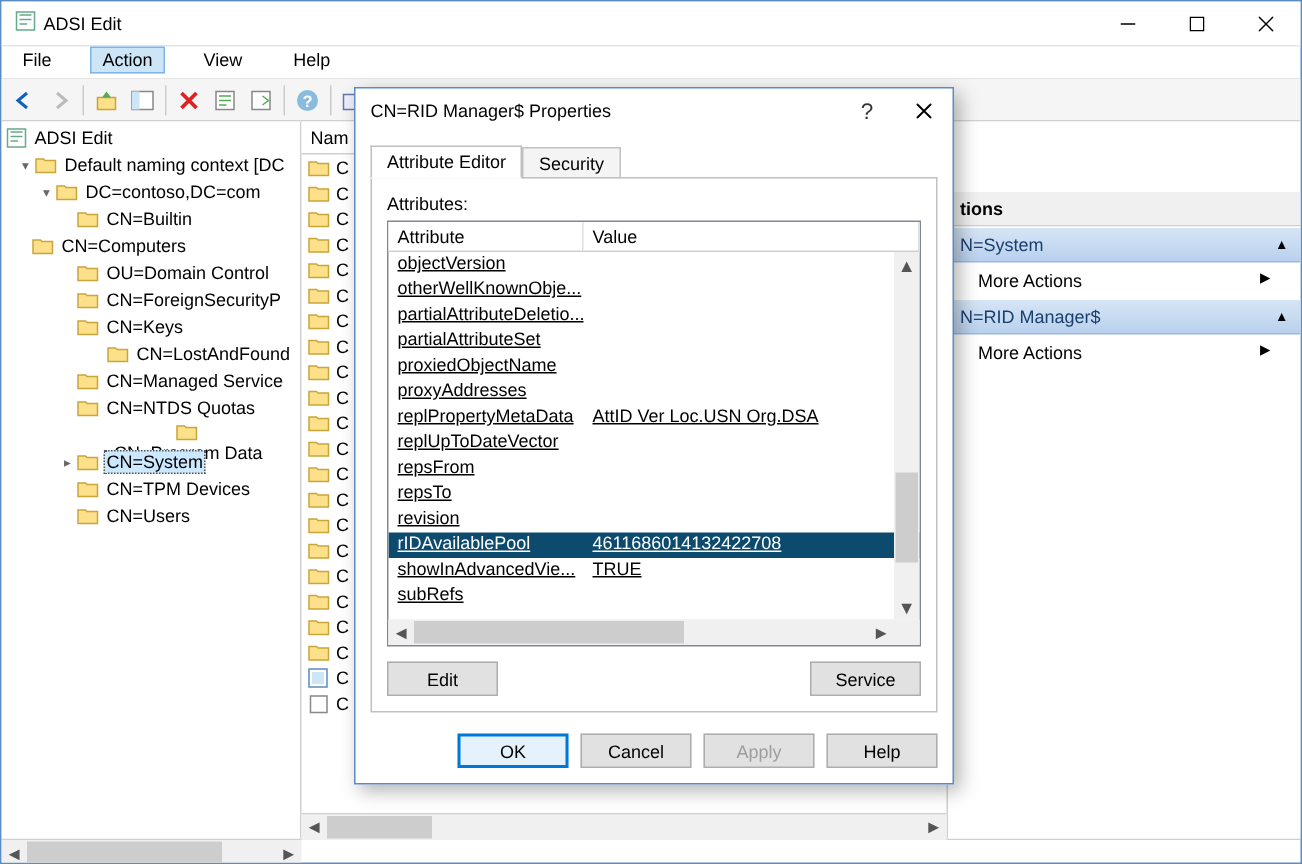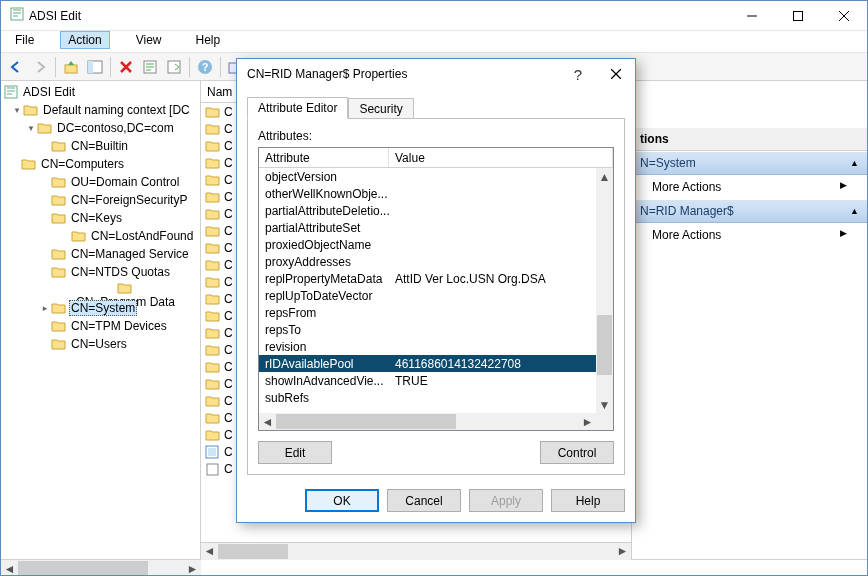--- a/index.html
+++ b/index.html
@@ -45,21 +45,21 @@
   .dlg-body { flex:1; padding:8px 10px 10px 10px; display:flex; flex-direction:column;}
   .tabs { display:flex; height:22px;align-items:center; }
   .tab { padding:3px 10px; border:1px solid #c0c0c0; border-bottom:none; background:#f4f4f4; font-size:12px;}
   .tab.active { background:#fff; border-bottom:1px solid #fff; position:relative; z-index:2;}
   .tabpage { border:1px solid #c0c0c0; flex:1; padding:10px; display:flex; flex-direction:column; margin-top:-1px;}
   .attrbox { border:1px solid #828790; flex:1; display:flex; flex-direction:column; margin-top:4px;}
   .attrhdr { display:flex; height:20px; border-bottom:1px solid #d0d0d0; background:#fff;}
   .attrhdr .c { padding:3px 6px; border-right:1px solid #e0e0e0; font-size:12px;}
   .attrhdr .c1 { width:130px;} .attrhdr .c2 { flex:1;}
   .attrrows { flex:1; overflow:hidden; position:relative;}
-  .arow { display:flex; height:17px; align-items:center; font-size:12px;}
+  .arow { display:flex; height:17px; align-items:flex-start; font-size:12px;text-decoration:underline;}
   .arow .c { padding:0 6px; white-space:nowrap; overflow:hidden;}
   .arow .c1 { width:130px;} .arow .c2 { flex:1;}
   .arow.sel { background:#0c4a6e; color:#fff;}
   .attr-vscroll { position:absolute; right:0; top:0; width:17px; height:100%; background:#f0f0f0; display:flex; flex-direction:column;}
   .attr-vscroll .vbtn { height:17px; display:flex; align-items:center; justify-content:center; color:#555;}
   .attr-vscroll .vtrack { flex:1; position:relative;}
   .attr-vscroll .vthumb { position:absolute; left:1px; width:15px; background:#cdcdcd;}
   .attr-hscroll { height:17px; background:#f0f0f0; display:flex;}
   .dlg-btnrow { display:flex; gap:8px; margin-top:10px;}
   .btn { height:23px; padding:0 12px; min-width:74px; background:#e1e1e1; border:1px solid #adadad; font-size:12px; display:flex; align-items:center; justify-content:center;}
@@ -573,21 +573,21 @@
             <div class="sb-btn">◄</div>
             <div class="sb-track" style="flex:1;">
                 <div class="sb-thumb" style="left:0; width:180px;"></div>
               </div>
             <div class="sb-btn">►</div>
             <div style="width:17px; background:#f0f0f0;"></div>
           </div>
         </div>
         <div class="dlg-btnrow" style="justify-content:space-between;">
           <div class="btn">Edit</div>
-          <div class="btn">Control</div>
+          <div class="btn">Service</div>
         </div>
       </div>
       <div class="dlg-btnrow" style="justify-content:flex-end; padding-top:4px;">
         <div class="btn default">OK</div>
         <div class="btn">Cancel</div>
         <div class="btn disabled">Apply</div>
         <div class="btn">Help</div>
       </div>
     </div>
   </div>

